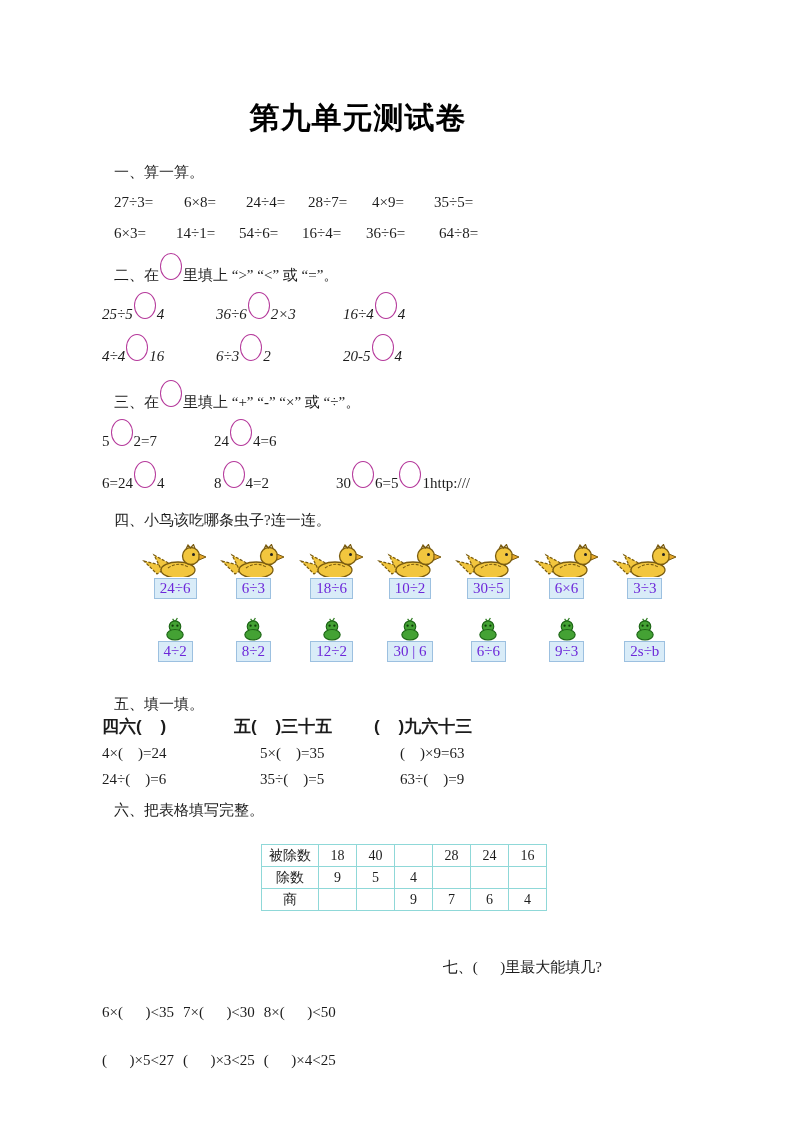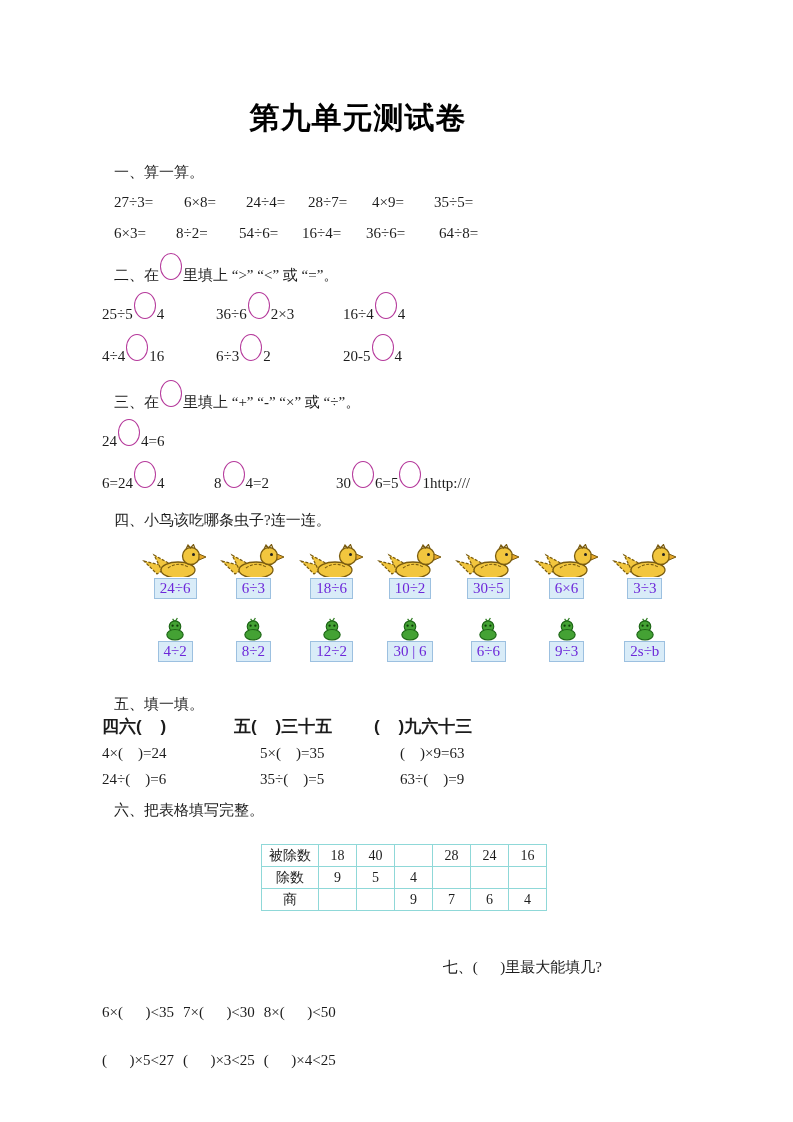--- a/index.html
+++ b/index.html
@@ -26,21 +26,21 @@
 
   .heading{font-size:15px;line-height:20px;white-space:pre;}
   .h-ring{line-height:32px;}
 
   
   .calc-row{display:grid;grid-template-columns:70px 62px 62px 64px 62px auto;font-size:15px;line-height:21px;margin-top:10px;white-space:pre;}
   .calc-row-2{grid-template-columns:62px 63px 63px 64px 73px auto;}
 
   
   .ring-row{display:grid;font-size:15px;line-height:30px;white-space:pre;margin-left:-12px;}
-  .ring-row-a{grid-template-columns:114px 127px auto;}
+  .ring-row-a{grid-template-columns:114px 127px auto;font-style:italic;}
   .ring-row-b{grid-template-columns:112px 122px auto;}
   .ring{
     display:inline-block;width:20px;height:25px;
     border:1.5px solid #b5399b;border-radius:50%;
     vertical-align:-5px;position:relative;top:-5px;
     margin:0 1px;
   }
 
   
   .match-grid{display:grid;grid-template-columns:repeat(7,1fr);width:548px;margin:14px 0 0 22px;row-gap:18px;}
@@ -116,41 +116,42 @@
     <div class="calc-row">
       <span>27÷3=</span>
       <span>6×8=</span>
       <span>24÷4=</span>
       <span>28÷7=</span>
       <span>4×9=</span>
       <span>35÷5=</span>
     </div>
     <div class="calc-row calc-row-2">
       <span>6×3=</span>
-      <span>8÷2=</span>
+      <span>14÷1=</span>
       <span>54÷6=</span>
       <span>16÷4=</span>
       <span>36÷6=</span>
       <span>64÷8=</span>
     </div>
 
     <div class="heading h-ring rings mt-s2">二、在<span class="ring"></span>里填上 “&gt;” “&lt;” 或 “=”。</div>
     <div class="ring-row ring-row-a mt-r1">
       <span class="rings">25÷5<span class="ring"></span>4</span>
       <span class="rings">36÷6<span class="ring"></span>2×3</span>
       <span class="rings">16÷4<span class="ring"></span>4</span>
     </div>
     <div class="ring-row ring-row-a mt-r2">
       <span class="rings">4÷4<span class="ring"></span>16</span>
       <span class="rings">6÷3<span class="ring"></span>2</span>
       <span class="rings">20-5<span class="ring"></span>4</span>
     </div>
 
     <div class="heading h-ring rings mt-s2">三、在<span class="ring"></span>里填上 “+” “-” “×” 或 “÷”。</div>
     <div class="ring-row ring-row-b mt-r1">
+      <span class="rings">5<span class="ring"></span>2=7</span>
       <span class="rings">24<span class="ring"></span>4=6</span>
     </div>
     <div class="ring-row ring-row-b mt-r2">
       <span class="rings">6=24<span class="ring"></span>4</span>
       <span class="rings">8<span class="ring"></span>4=2</span>
       <span class="rings">30<span class="ring"></span>6=5<span class="ring"></span>1http:///</span>
     </div>
 
     <div class="heading mt-s4">四、小鸟该吃哪条虫子?连一连。</div>
     <div class="match-grid">

